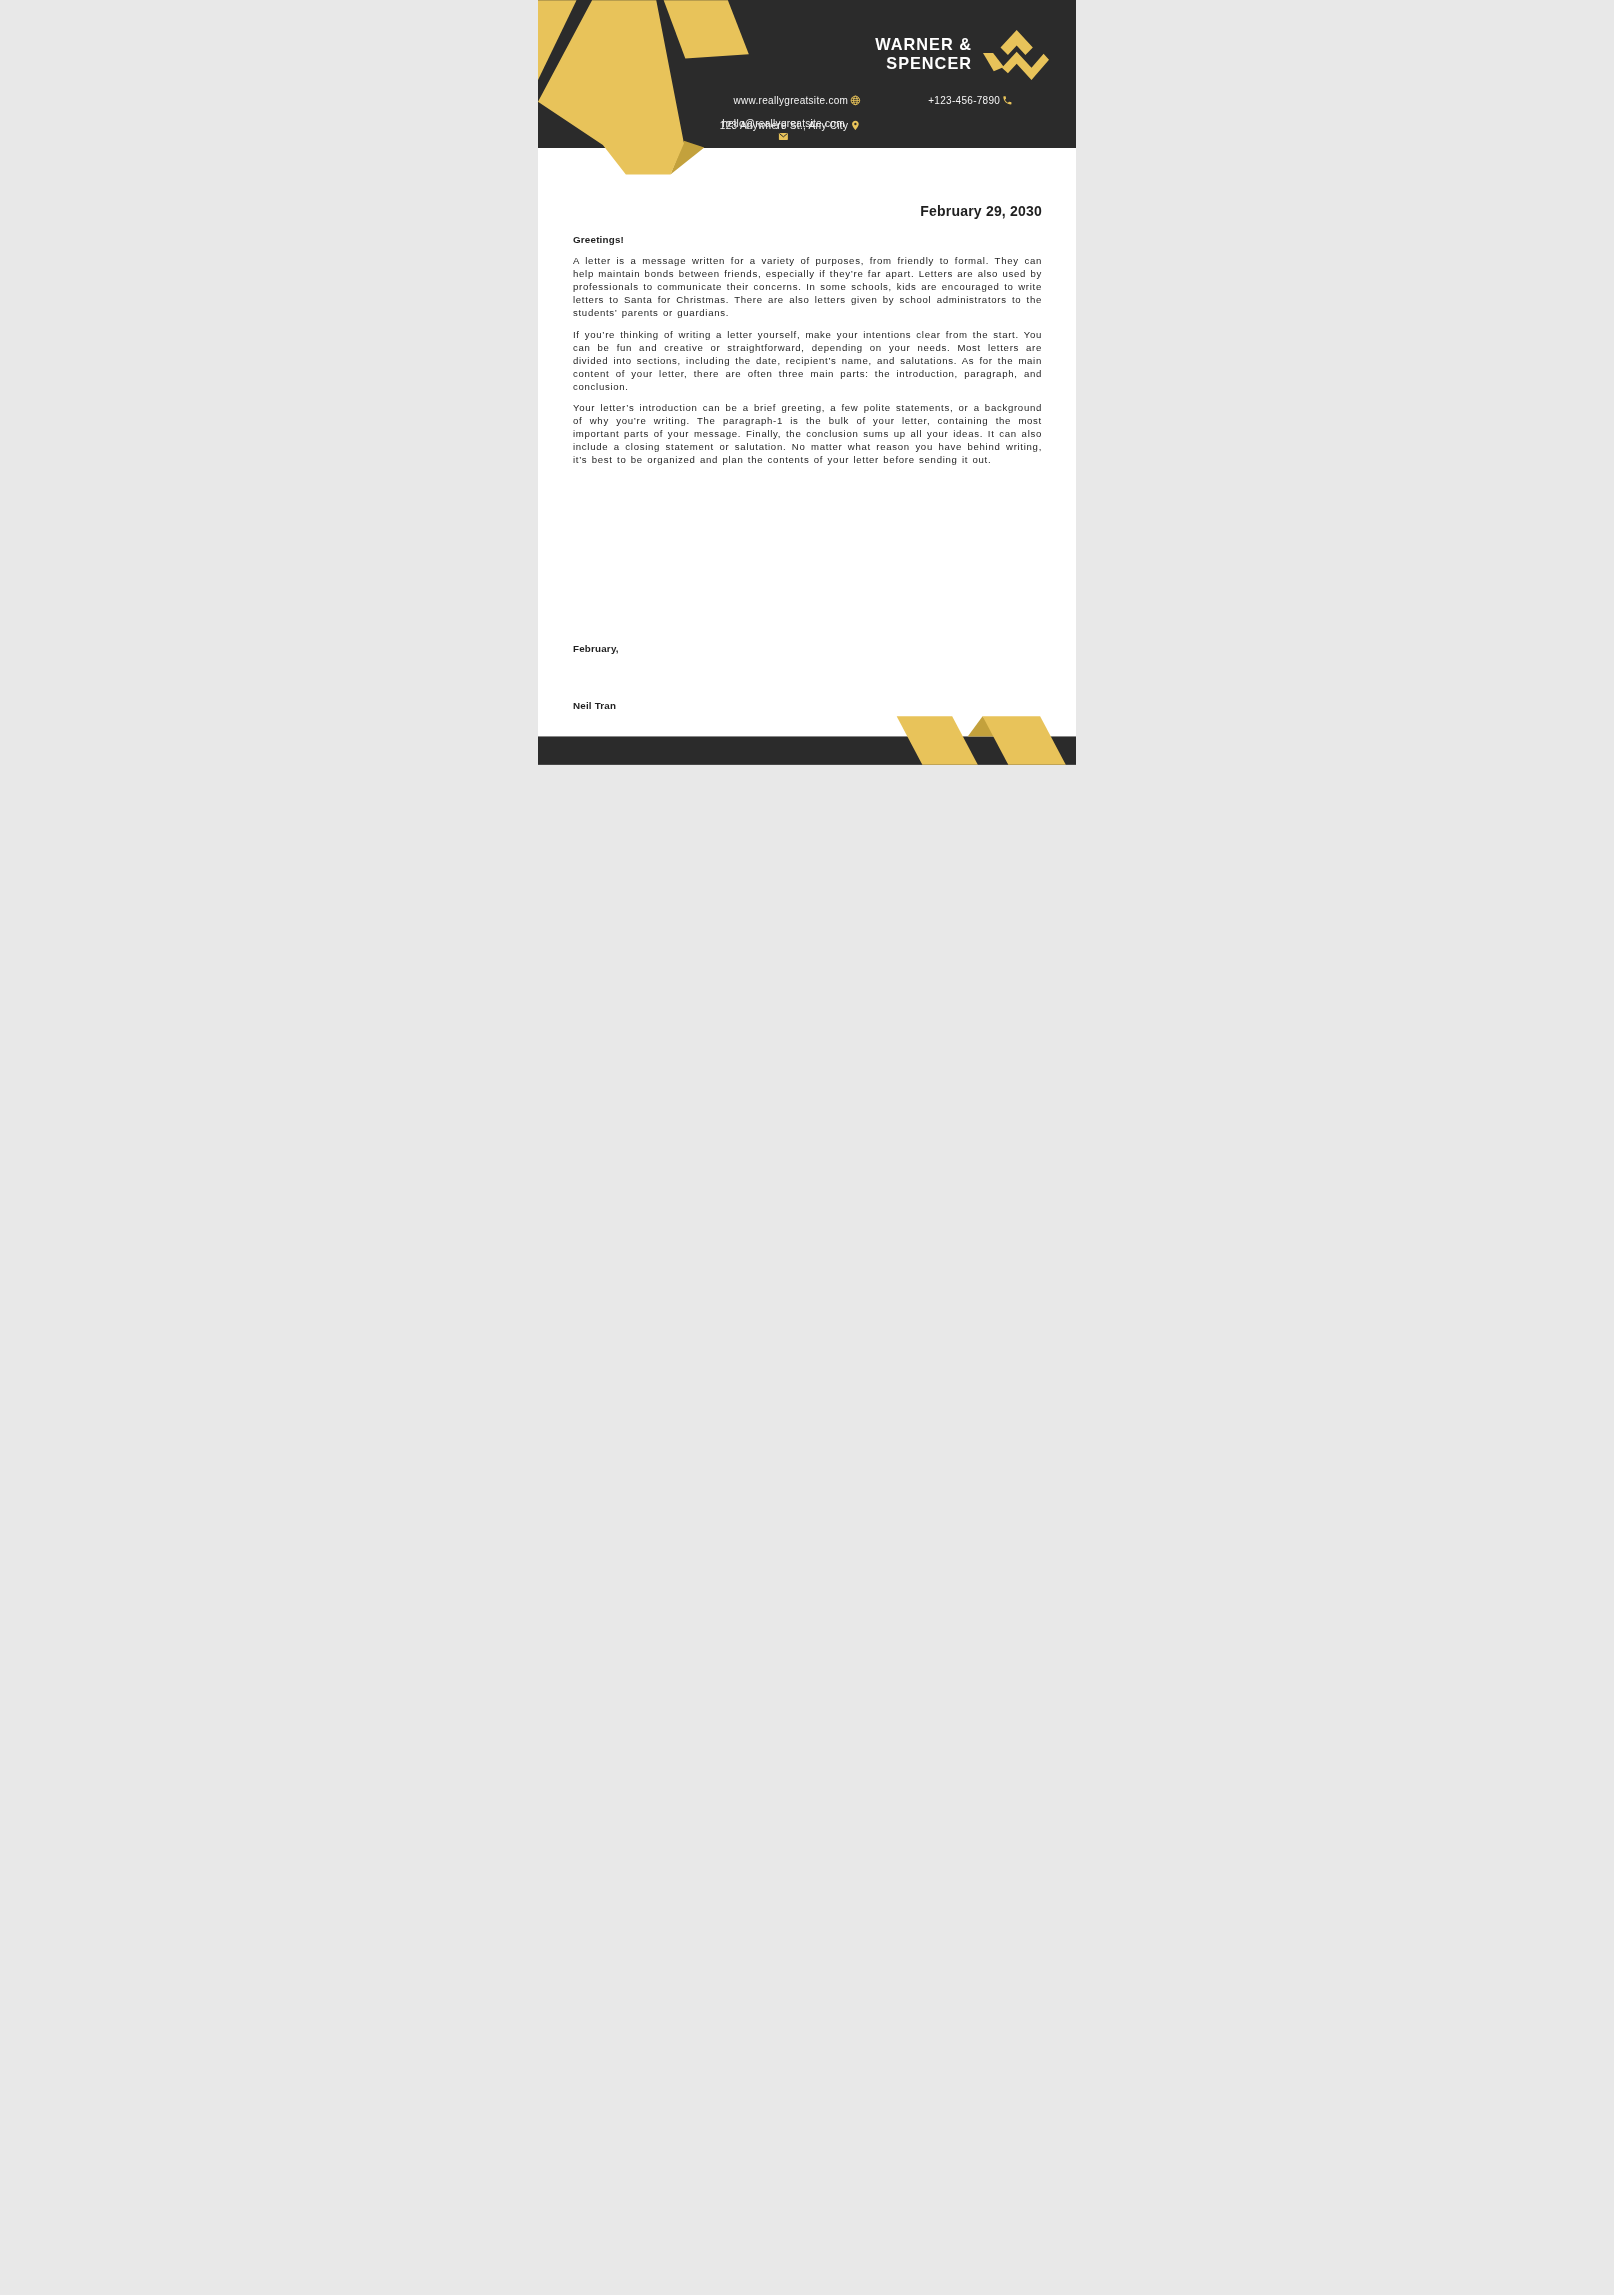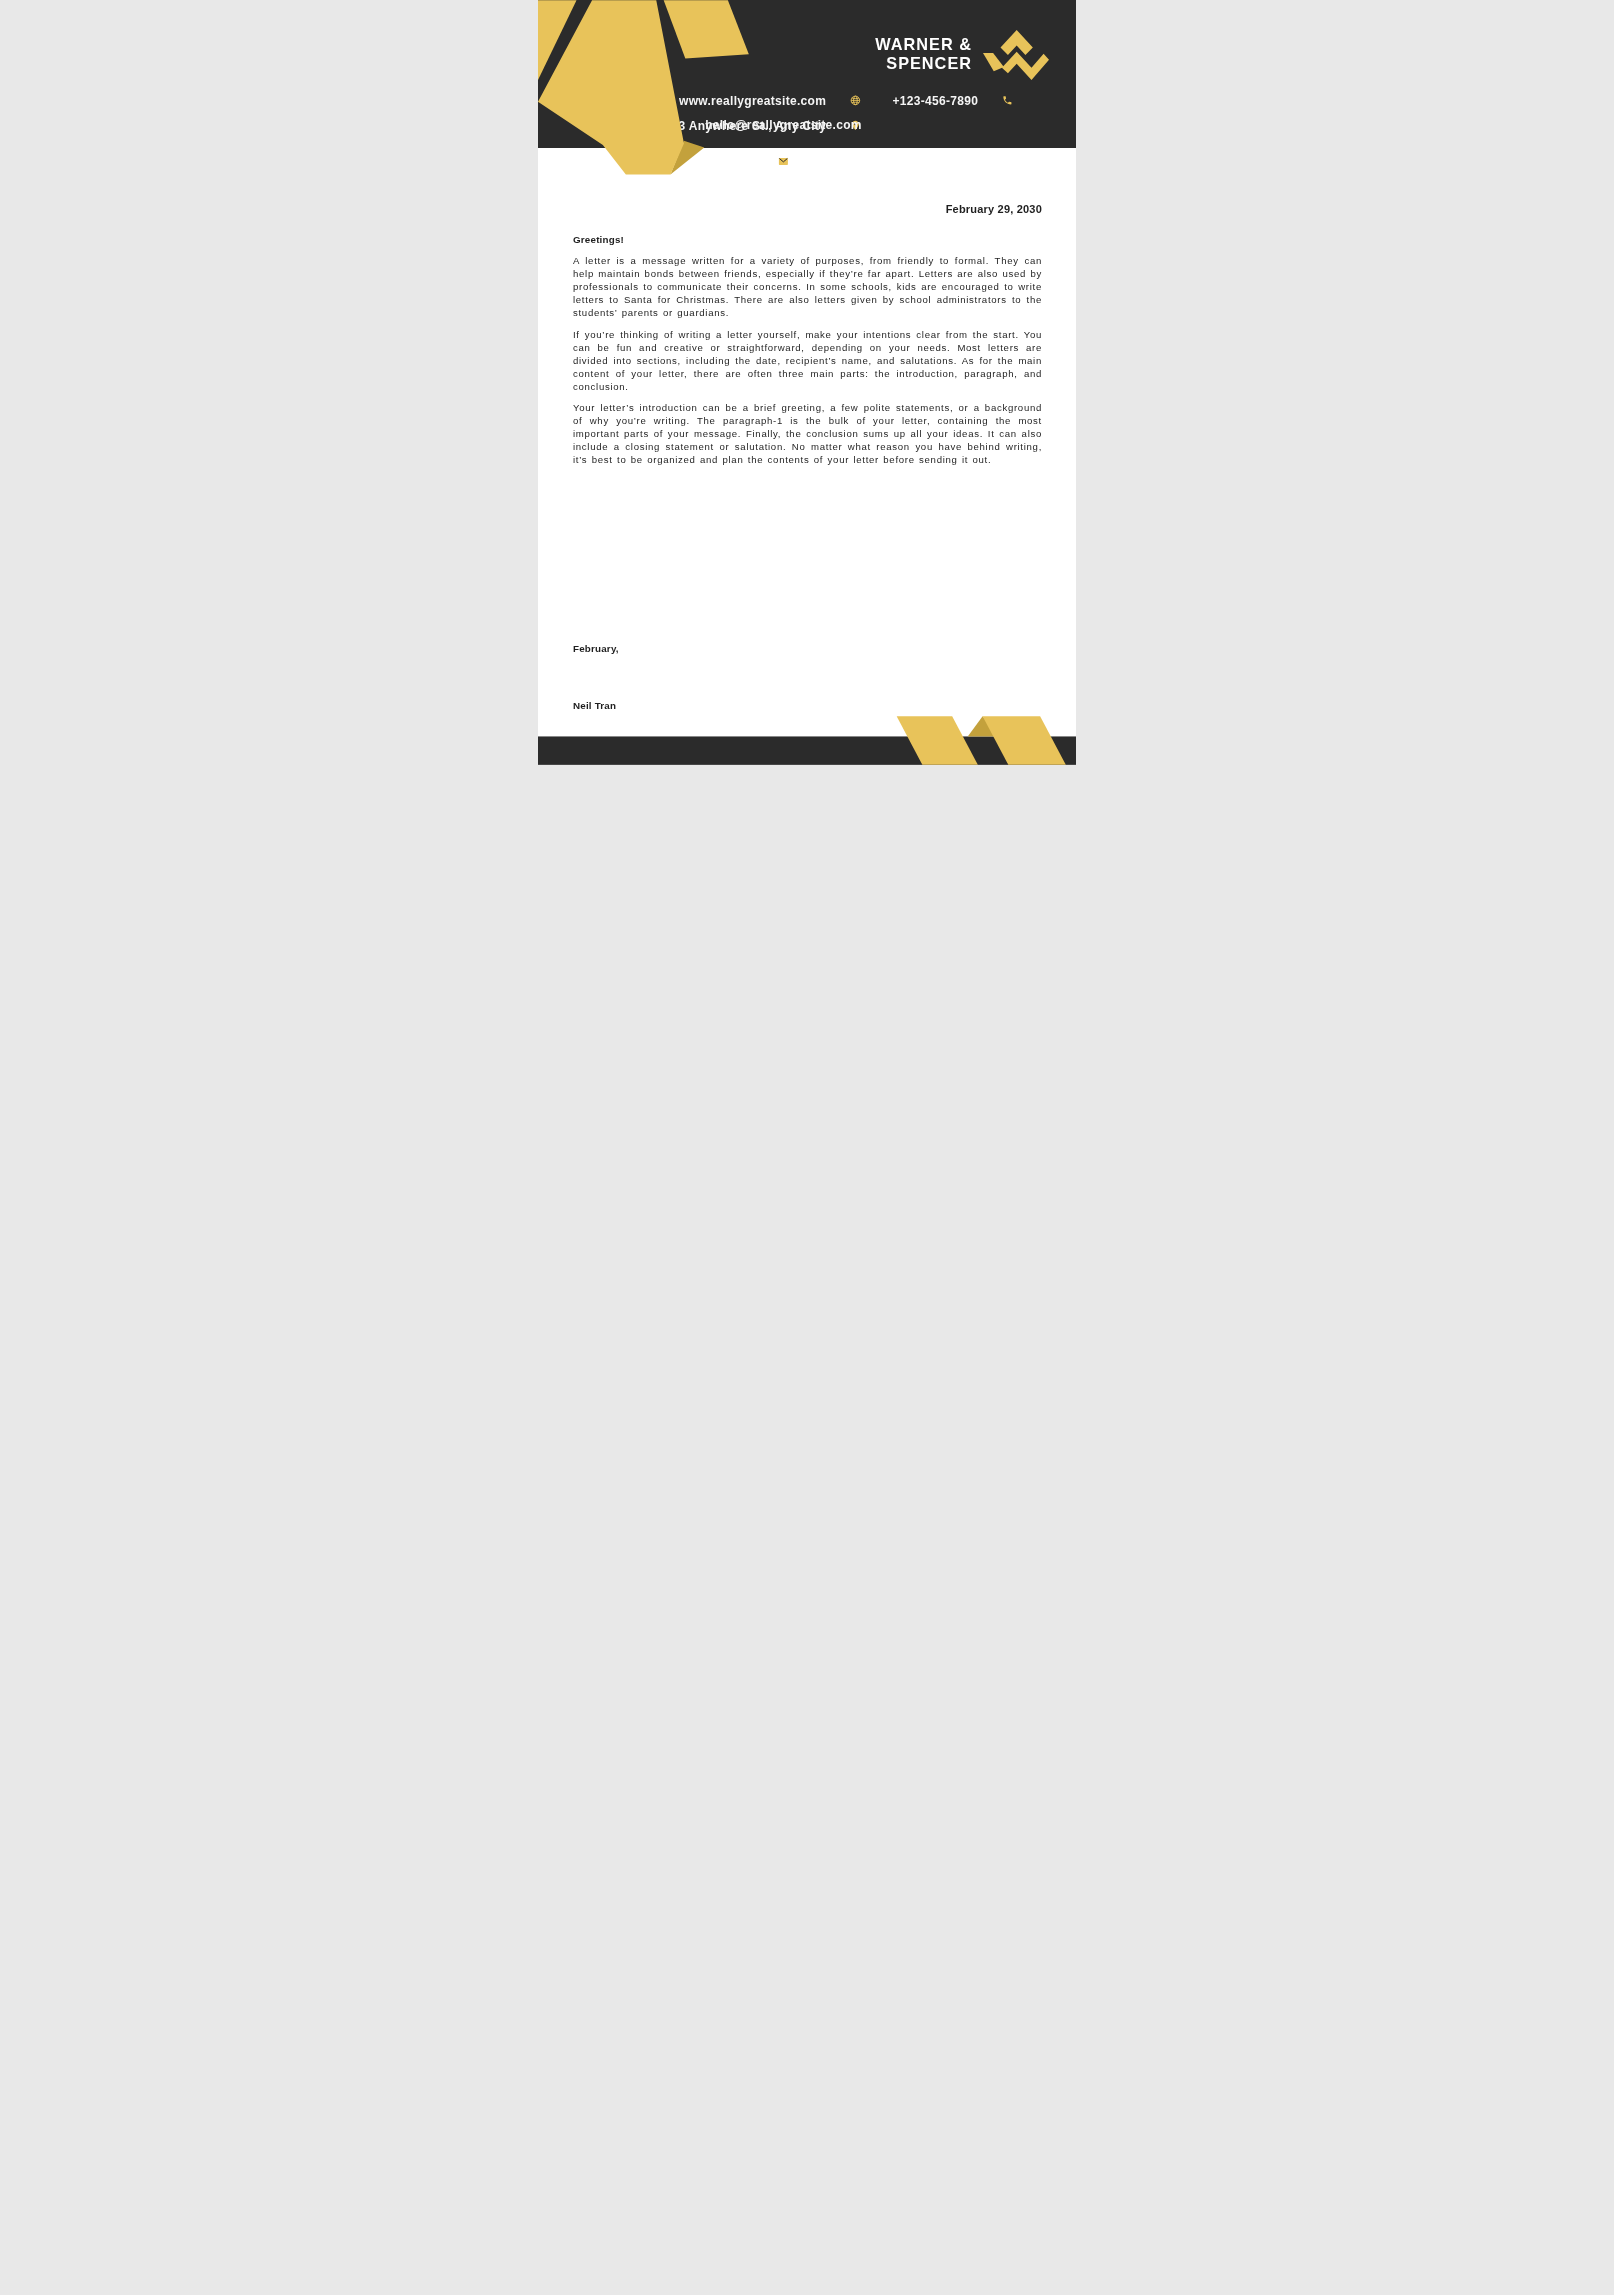--- a/index.html
+++ b/index.html
@@ -24,41 +24,41 @@
 
   .brand{
     position:absolute;top:35px;right:104px;
     text-align:right;color:#ffffff;
     font-size:16.3px;font-weight:700;line-height:19px;letter-spacing:1px;
   }
   .logo-mark{position:absolute;top:30px;right:27px;width:66px;height:50px;}
 
   .contact-row{
     position:absolute;height:15px;
-    display:flex;align-items:center;gap:24px;
-    color:#f5f5f5;font-size:12px;letter-spacing:0.3px;font-weight:700;
+    display:flex;align-items:center;gap:2px;
+    color:#f5f5f5;font-size:10px;letter-spacing:0.3px;font-weight:400;
   }
   .contact-row .txt{white-space:nowrap;}
   .row-a1{top:93px;left:0;width:323px;justify-content:flex-end;}
   .row-a2{top:118px;left:0;width:323px;justify-content:flex-end;}
   .row-b1{top:93px;left:0;width:475px;justify-content:flex-end;}
   .row-b2{top:118px;left:8px;width:475px;justify-content:space-between;flex-direction:column;}
   .cicon{width:10.8px;height:10.8px;flex:0 0 auto;}
 
   
   .letter{
     position:absolute;top:203px;left:35px;right:34px;
     color:#1f1f1f;
   }
   .recipient div{
     font-size:9.8px;font-weight:700;line-height:19.6px;letter-spacing:0.2px;
   }
   .date{
     position:absolute;top:203px;right:34px;
-    font-size:11px;font-weight:700;letter-spacing:0.2px;color:#1f1f1f;
+    font-size:14px;font-weight:700;letter-spacing:0.2px;color:#1f1f1f;
   }
   .greeting{
     margin-top:31px;
     font-size:9.8px;font-weight:700;letter-spacing:0.2px;
   }
   .para{
     margin:8.8px 0 0 0;
     font-size:9.6px;line-height:13px;letter-spacing:0.7px;word-spacing:1px;
     text-align:justify;
   }

